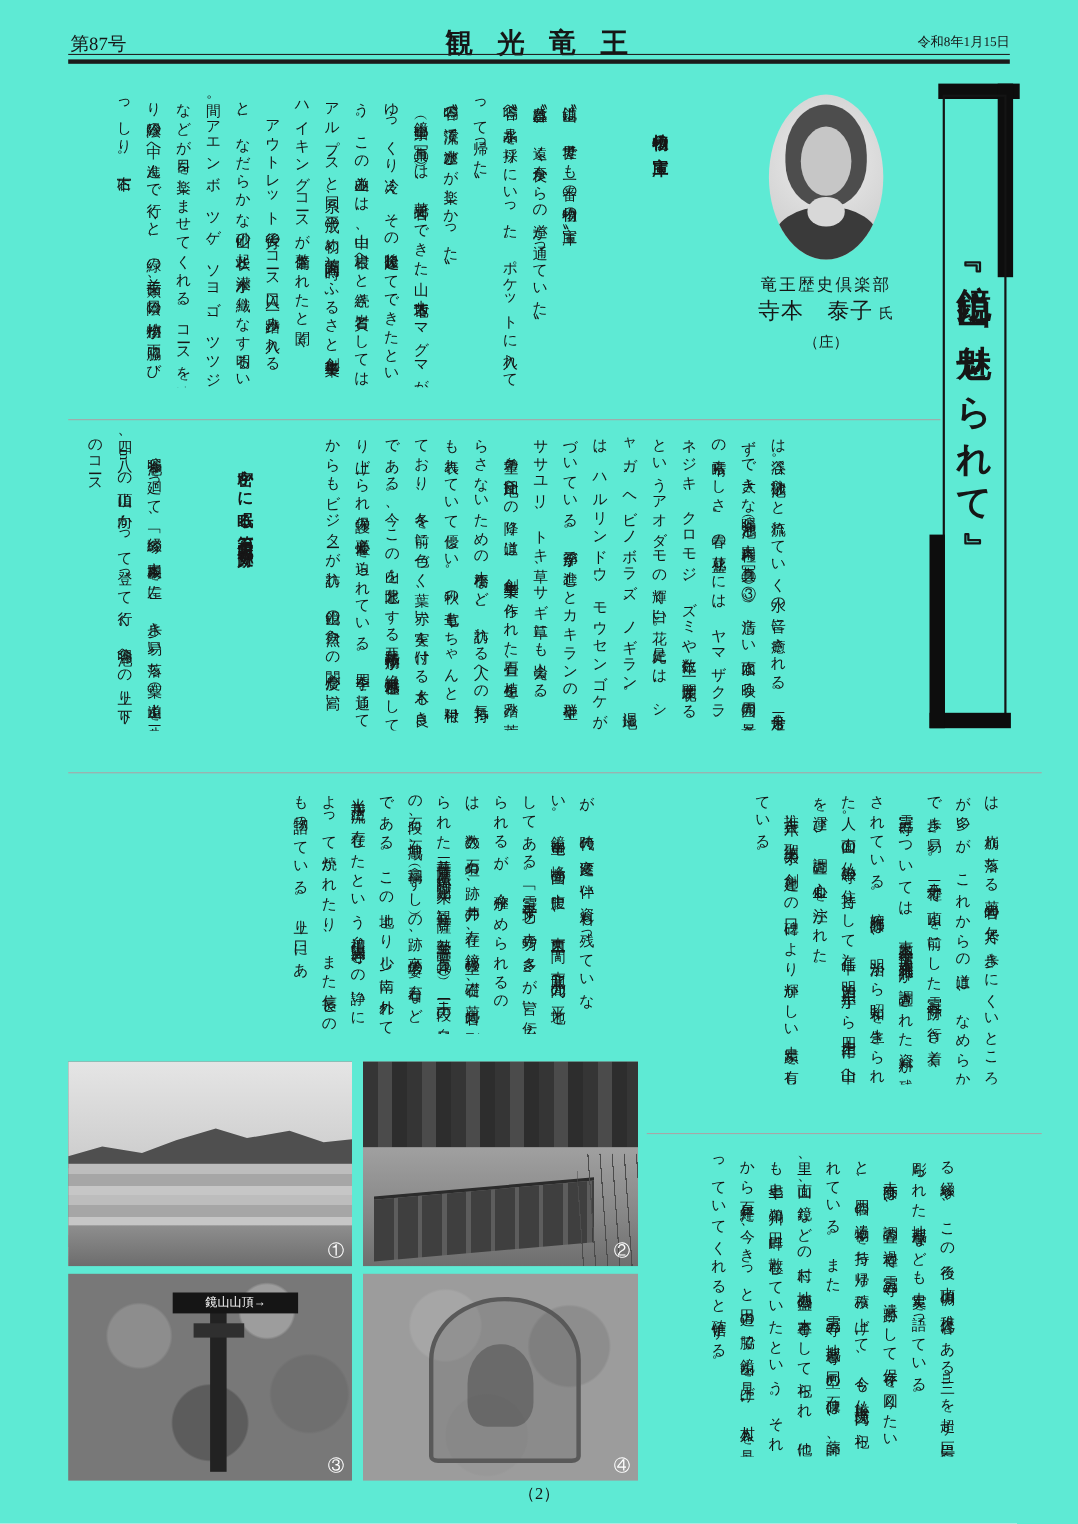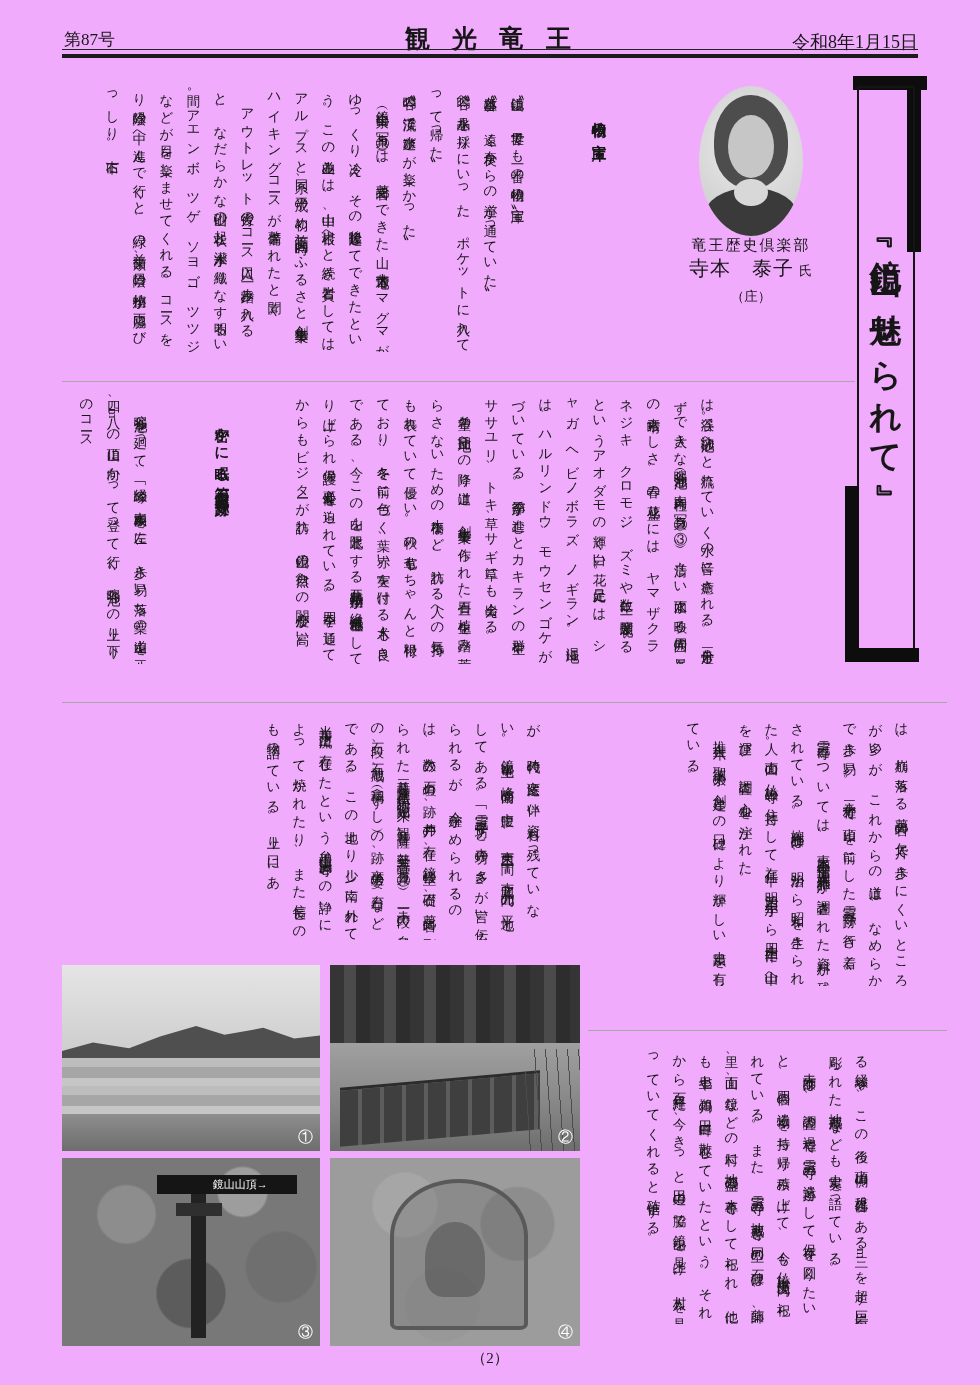--- a/index.html
+++ b/index.html
@@ -1,23 +1,23 @@
 <!DOCTYPE html>
 <html lang="ja"><head>
 <meta charset="utf-8">
 <style>
   html,body{margin:0;padding:0;background:#e9e9e9;}
-  .sheet{position:relative;width:980px;height:1385px;background:#f0abfc;margin:0 auto;
+  .sheet{position:relative;width:980px;height:1385px;background:#5eead4;margin:0 auto;
          font-family:"Liberation Serif",serif;color:#161616;overflow:hidden;}
 
   
   .issue{position:absolute;left:64px;top:28px;font-size:17px;}
   .masthead{position:absolute;left:0;right:0;top:22px;text-align:center;font-size:25px;
             font-weight:bold;font-family:"Liberation Sans",sans-serif;letter-spacing:22px;padding-left:18px;}
-  .pubdate{position:absolute;right:62px;top:30px;font-size:18px;}
+  .pubdate{position:absolute;right:62px;top:30px;font-size:12px;}
   .rule-thin{position:absolute;left:62px;right:62px;top:49px;border-top:1.5px solid #222;}
   .rule-thick{position:absolute;left:62px;right:62px;top:54px;height:4px;background:#1b1b1b;}
 
   
   .vt{writing-mode:vertical-rl;text-orientation:mixed;white-space:pre-wrap;
       font-size:13.5px;line-height:27px;letter-spacing:1.5px;overflow:hidden;position:absolute;}
   .vt-loose{letter-spacing:2.5px;line-height:26px;}
   .sec-head{font-weight:bold;font-family:"Liberation Sans",sans-serif;font-size:14.5px;
             letter-spacing:2px;padding-top:26px;}
 
@@ -44,21 +44,21 @@
               font-size:32px;letter-spacing:6px;white-space:nowrap;}
 
   
   #author-box{position:absolute;left:652px;top:86px;width:198px;text-align:center;}
   .portrait{width:104px;height:150px;border-radius:50%;margin:0 auto;position:relative;overflow:hidden;
             background:radial-gradient(circle at 50% 40%,#ededed,#cfcfcf 75%,#bdbdbd);}
   .p-hair{position:absolute;top:6%;left:14%;width:72%;height:62%;border-radius:52% 52% 46% 46%;background:#4d4d4d;}
   .p-face{position:absolute;top:19%;left:28%;width:44%;height:42%;border-radius:50%;background:#c6c6c6;}
   .p-torso{position:absolute;bottom:-10%;left:4%;width:92%;height:42%;border-radius:48% 48% 0 0;background:#3a3a3a;}
   .p-collar{position:absolute;bottom:20%;left:34%;width:32%;height:18%;border-radius:50%;background:#d8d8d8;}
-  .author-group{font-size:15px;letter-spacing:2px;}
+  .author-group{margin-top:14px;font-size:15px;letter-spacing:2px;}
   .author-name{font-size:20px;letter-spacing:1px;}
   .author-suffix{font-size:13px;margin-left:5px;}
   .author-note{margin-top:6px;font-size:13.5px;}
 
   
   .photo{position:absolute;overflow:hidden;background:#7a7a7a;}
   .badge{position:absolute;right:7px;bottom:4px;color:#ffffff;font-size:15px;
          font-family:"Liberation Sans",sans-serif;z-index:5;}
   #photo1{left:62px;top:965px;width:258px;height:186px;}
   .p1-sky{position:absolute;top:0;left:0;right:0;height:46%;background:linear-gradient(#e5e5e5,#cecece);}
@@ -77,21 +77,21 @@
   .p2-reeds{position:absolute;right:0;bottom:0;width:22%;height:55%;
             background:repeating-linear-gradient(86deg,transparent 0 5px,#4c4c4c 5px 6px,transparent 6px 11px);}
 
   #photo3{left:62px;top:1158px;width:258px;height:188px;
           background:radial-gradient(circle at 25% 30%,#8d8d8d 0 12%,transparent 13%),
                      radial-gradient(circle at 70% 18%,#9d9d9d 0 10%,transparent 11%),
                      radial-gradient(circle at 50% 72%,#5c5c5c 0 18%,transparent 19%),
                      radial-gradient(circle at 85% 58%,#6f6f6f 0 14%,transparent 15%),#787878;}
   .p3-pole{position:absolute;left:50%;top:10%;width:6%;height:86%;background:#222222;}
   .p3-sign{position:absolute;left:37%;top:9%;width:44%;height:10%;background:#151515;color:#ffffff;
-           font-size:11px;line-height:19px;text-align:center;font-family:"Liberation Sans",sans-serif;z-index:2;padding-left:26px;}
+           font-size:11px;line-height:19px;text-align:center;font-family:"Liberation Sans",sans-serif;z-index:2;}
   .p3-sign2{position:absolute;left:44%;top:24%;width:18%;height:7%;background:#2f2f2f;z-index:2;}
 
   #photo4{left:330px;top:1158px;width:250px;height:188px;
           background:radial-gradient(circle at 30% 25%,#a6a6a6 0 14%,transparent 15%),
                      radial-gradient(circle at 75% 35%,#8d8d8d 0 16%,transparent 17%),
                      radial-gradient(circle at 45% 78%,#989898 0 18%,transparent 19%),#9c9c9c;}
   .p4-niche{position:absolute;left:24%;top:11%;width:52%;height:76%;border:4px solid #595959;
             border-radius:50% 50% 6% 6% / 38% 38% 4% 4%;background:rgba(88,88,88,.25);}
   .p4-figure{position:absolute;left:38%;top:34%;width:24%;height:40%;border-radius:48% 48% 30% 30%;
              background:rgba(66,66,66,.45);}

